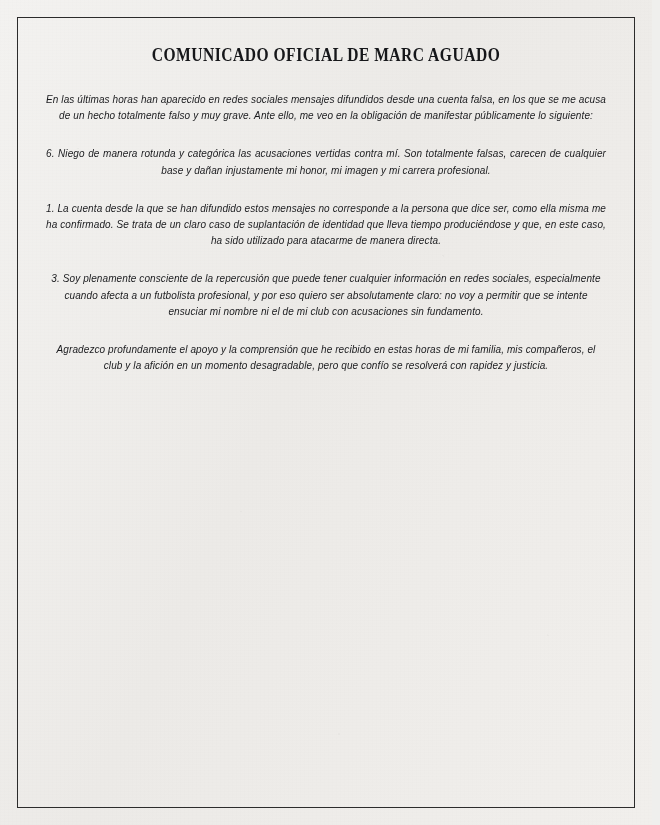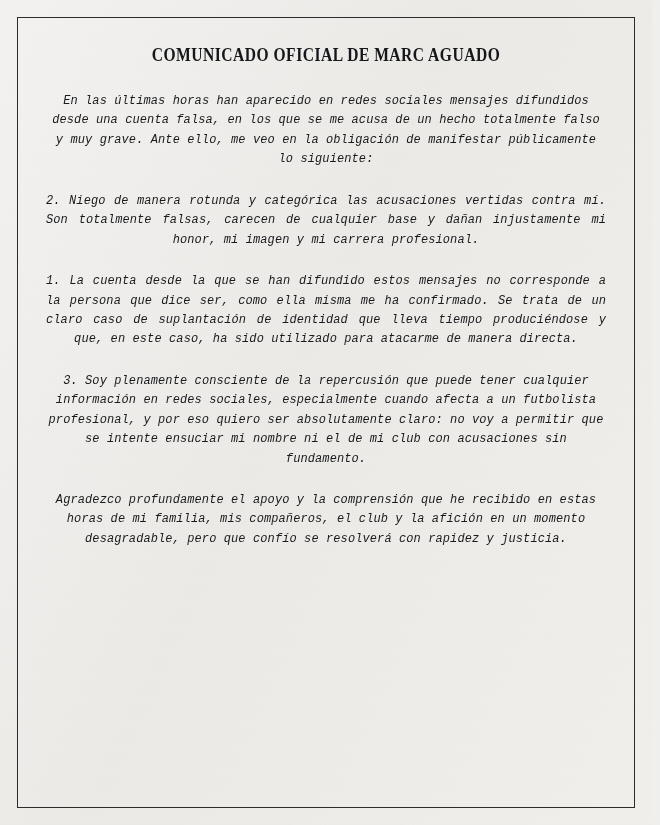--- a/index.html
+++ b/index.html
@@ -53,23 +53,23 @@
     margin: 16px 0 0 0;
     transform: scaleX(0.82);
     transform-origin: center;
     white-space: nowrap;
   }
   .body-block {
     margin-top: 26px;
   }
   p.para {
     margin: 0 0 22px 0;
-    font-family: Liberation Mono, monospace;
+    font-family: Liberation Sans, sans-serif;
     font-style: italic;
-    font-size: 12px;
+    font-size: 10px;
     line-height: 1.62;
     color: #1a1b1e;
     text-align: center;
     letter-spacing: 0.1px;
   }
   p.para:last-child {
     margin-bottom: 0;
   }
   p.just {
     text-align: justify;
@@ -87,20 +87,20 @@
 </style>
 </head>
 <body>
 
 <div class="page">
   <div class="frame"></div>
   <div class="content">
     <h1 class="doc-title">COMUNICADO OFICIAL DE MARC AGUADO</h1>
     <div class="body-block">
       <p class="para">En las últimas horas han aparecido en redes sociales mensajes difundidos desde una cuenta falsa, en los que se me acusa de un hecho totalmente falso y muy grave. Ante ello, me veo en la obligación de manifestar públicamente lo siguiente:</p>
-      <p class="para just">2. Niego de manera rotunda y categórica las acusaciones vertidas contra mí. Son totalmente falsas, carecen de cualquier base y dañan injustamente mi honor, mi imagen y mi carrera profesional.</p>
+      <p class="para just">6. Niego de manera rotunda y categórica las acusaciones vertidas contra mí. Son totalmente falsas, carecen de cualquier base y dañan injustamente mi honor, mi imagen y mi carrera profesional.</p>
       <p class="para just">1. La cuenta desde la que se han difundido estos mensajes no corresponde a la persona que dice ser, como ella misma me ha confirmado. Se trata de un claro caso de suplantación de identidad que lleva tiempo produciéndose y que, en este caso, ha sido utilizado para atacarme de manera directa.</p>
       <p class="para">3. Soy plenamente consciente de la repercusión que puede tener cualquier información en redes sociales, especialmente cuando afecta a un futbolista profesional, y por eso quiero ser absolutamente claro: no voy a permitir que se intente ensuciar mi nombre ni el de mi club con acusaciones sin fundamento.</p>
       <p class="para">Agradezco profundamente el apoyo y la comprensión que he recibido en estas horas de mi familia, mis compañeros, el club y la afición en un momento desagradable, pero que confío se resolverá con rapidez y justicia.</p>
     </div>
   </div>
   <div class="grain"></div>
 </div>
 
 </body></html>

